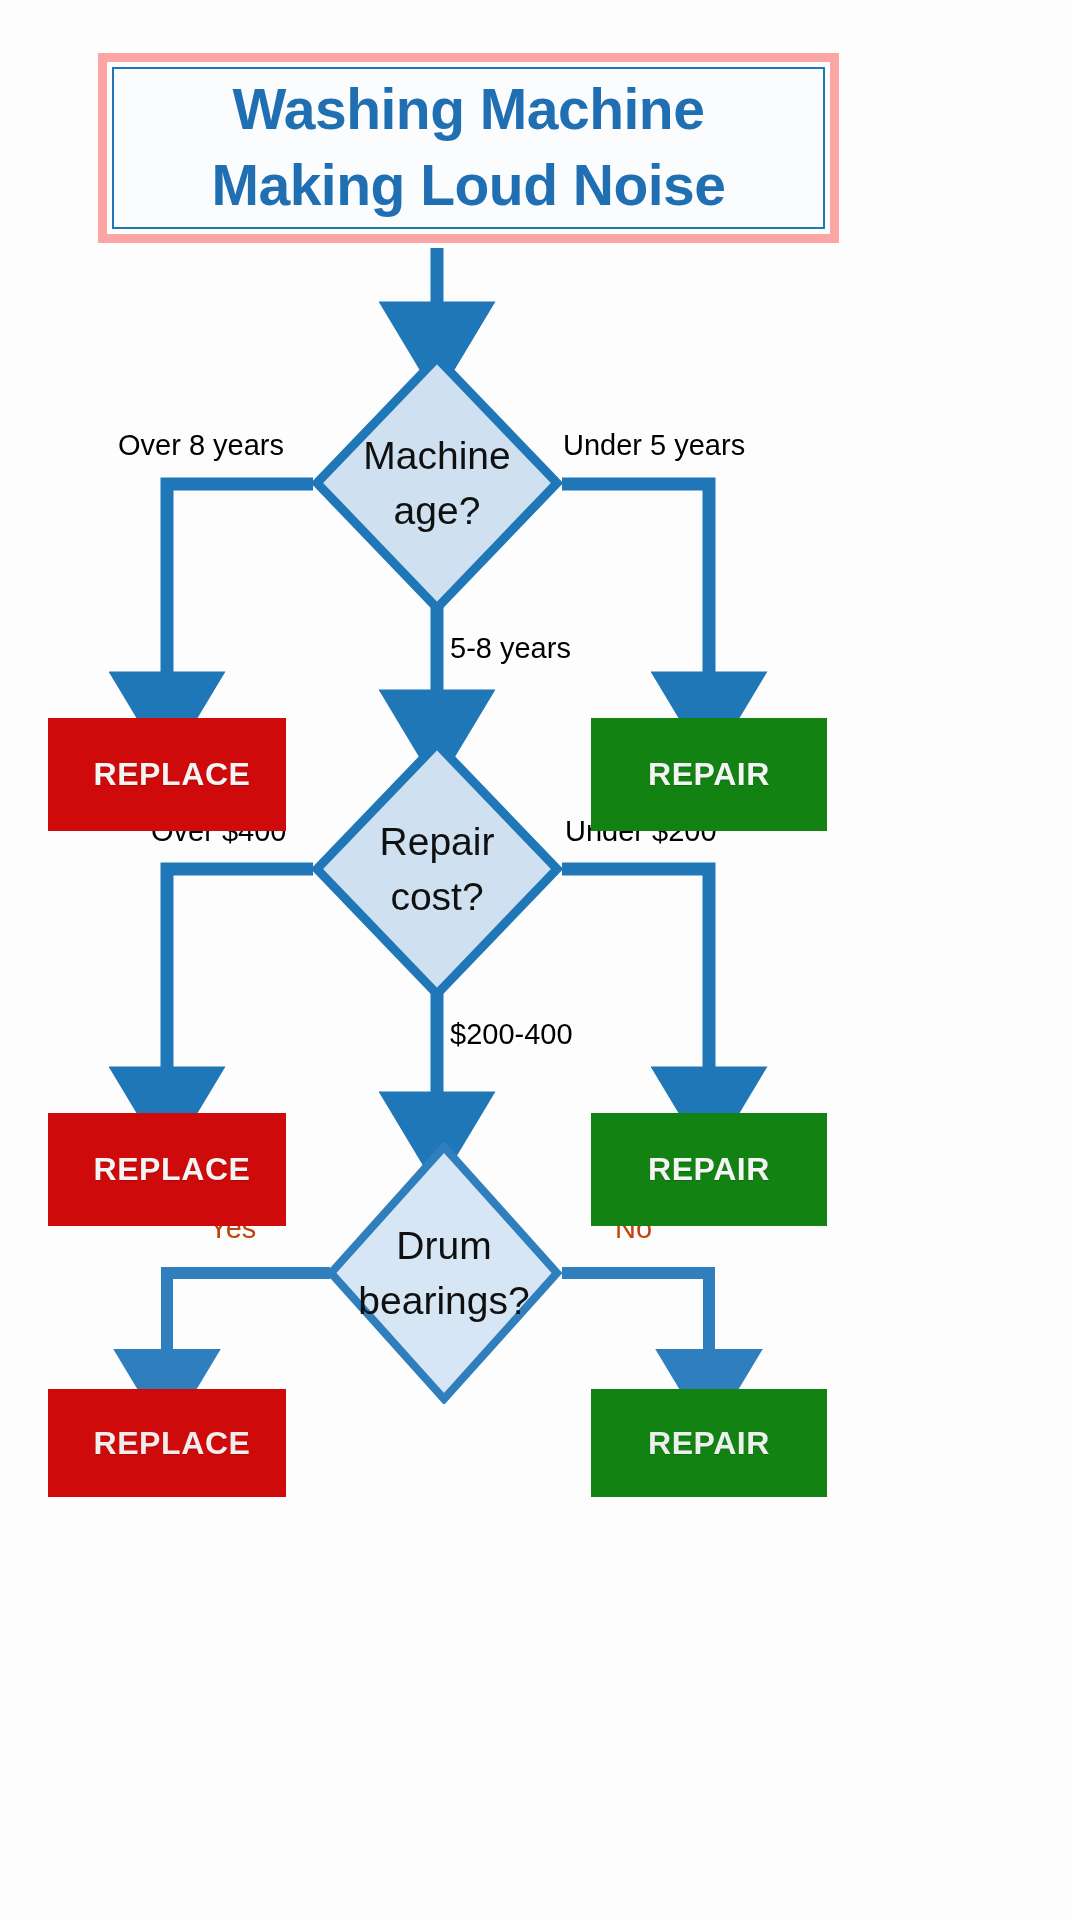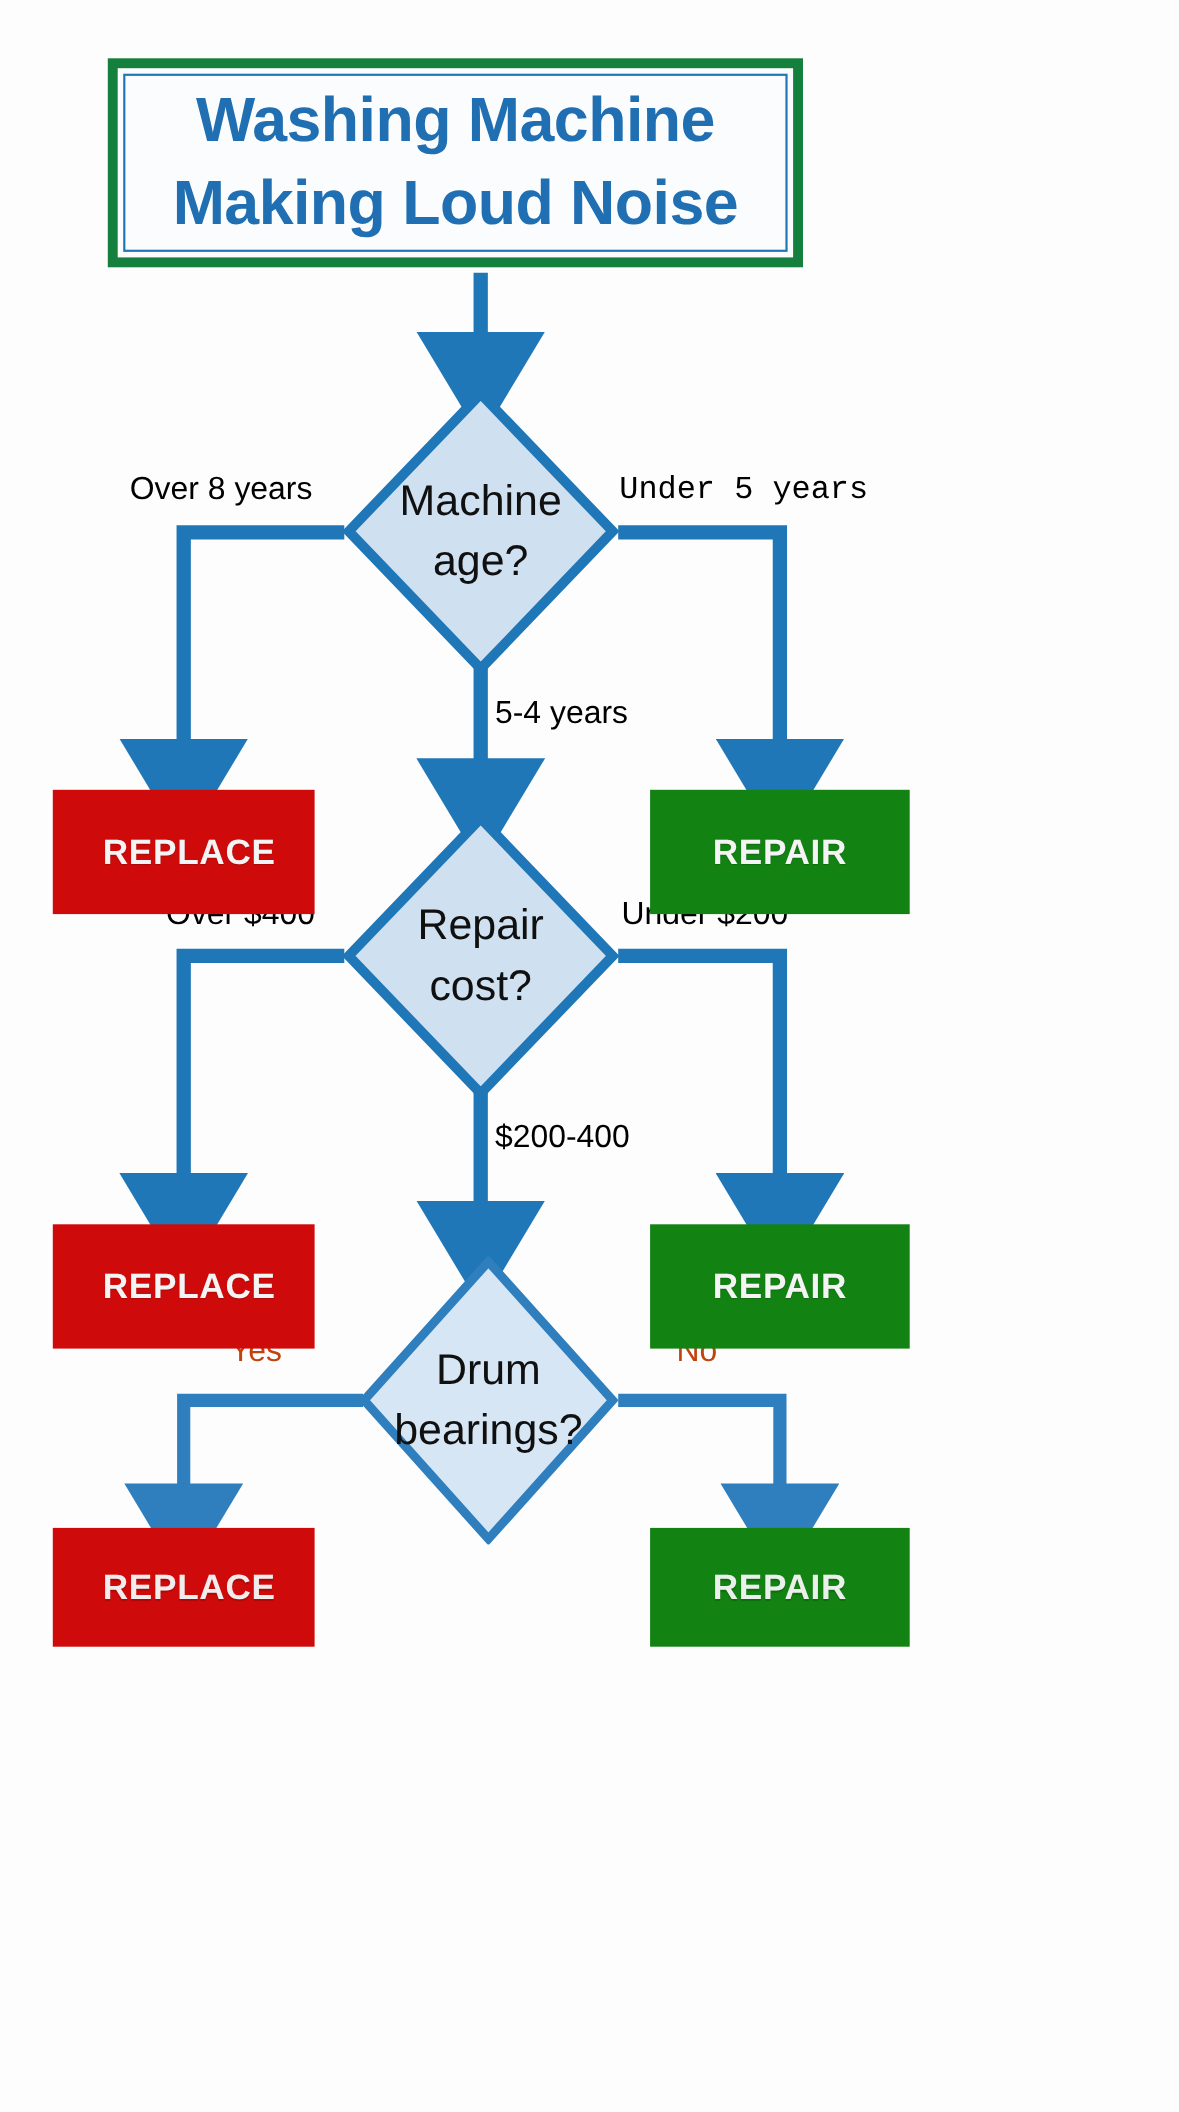--- a/index.html
+++ b/index.html
@@ -8,23 +8,23 @@
     background:#fdfdfd;
     font-family:"Liberation Sans","DejaVu Sans",sans-serif;
     overflow:hidden;
   }
   #stage{position:relative;width:1072px;height:1920px;background:#fdfdfd;}
   #wires{position:absolute;left:0;top:0;width:1072px;height:1920px;}
 
   
   .title-box{
     position:absolute;
-    left:98px;top:53px;width:632px;height:190px;
+    left:98px;top:53px;width:741px;height:190px;
     background:#fbfcfd;
-    border:9px solid #15803d;
+    border:9px solid #fca5a5;
     box-sizing:border-box;
     display:flex;align-items:center;justify-content:center;
   }
   .title-box .inner-rule{
     position:absolute;left:5px;top:5px;right:5px;bottom:5px;
     border:2px solid #1f77b8;
     box-sizing:border-box;
     pointer-events:none;
   }
   .title-text{
@@ -147,22 +147,22 @@
 
   <div class="diamond" style="left:326px;top:1142px;width:236px;height:262px;">
     <svg class="shape" viewBox="0 0 236 262" xmlns="http://www.w3.org/2000/svg">
       <polygon points="118,5 231,131 118,257 5,131" fill="#d7e6f4" stroke="#2f7fbe" stroke-width="8" stroke-linejoin="miter"></polygon>
     </svg>
     <div class="dlabel">Drum
 bearings?</div>
   </div>
 
   <div class="elabel" style="left:118px;top:431px;">Over 8 years</div>
-  <div class="elabel" style="left:563px;top:431px;font-family:Liberation Mono, monospace;">Under 5 years</div>
-  <div class="elabel" style="left:450px;top:634px;">5-4 years</div>
+  <div class="elabel" style="left:563px;top:431px;">Under 5 years</div>
+  <div class="elabel" style="left:450px;top:634px;">5-8 years</div>
 
   <div class="elabel" style="left:151px;top:817px;">Over $400</div>
   <div class="elabel" style="left:565px;top:817px;">Under $200</div>
   <div class="elabel" style="left:450px;top:1020px;">$200-400</div>
 
   <div class="elabel soft" style="left:209px;top:1214px;">Yes</div>
   <div class="elabel soft" style="left:615px;top:1214px;">No</div>
 
   <div class="term replace" style="left:48px;top:718px;width:238px;height:113px;">
     <span class="tlabel">REPLACE</span>

